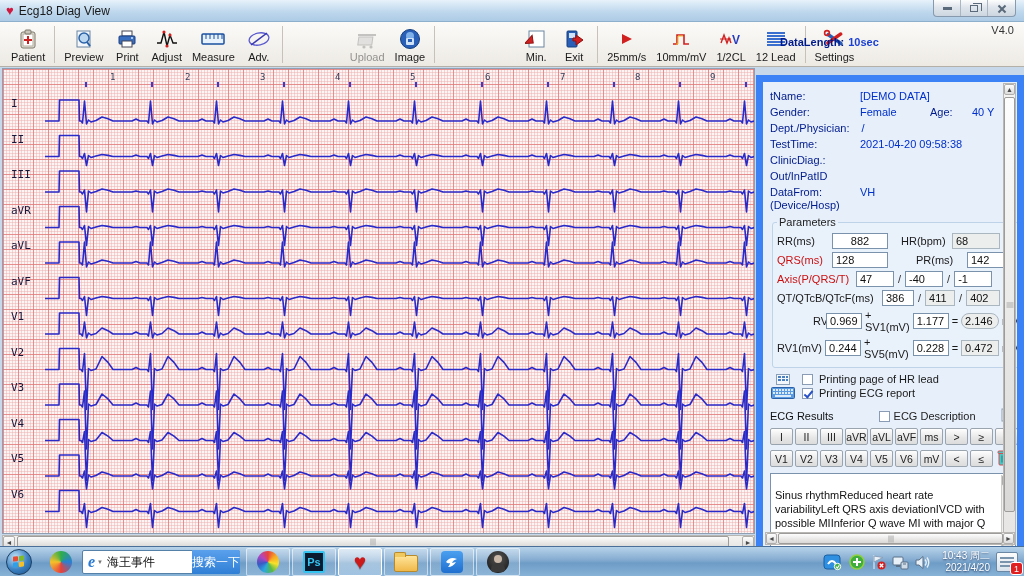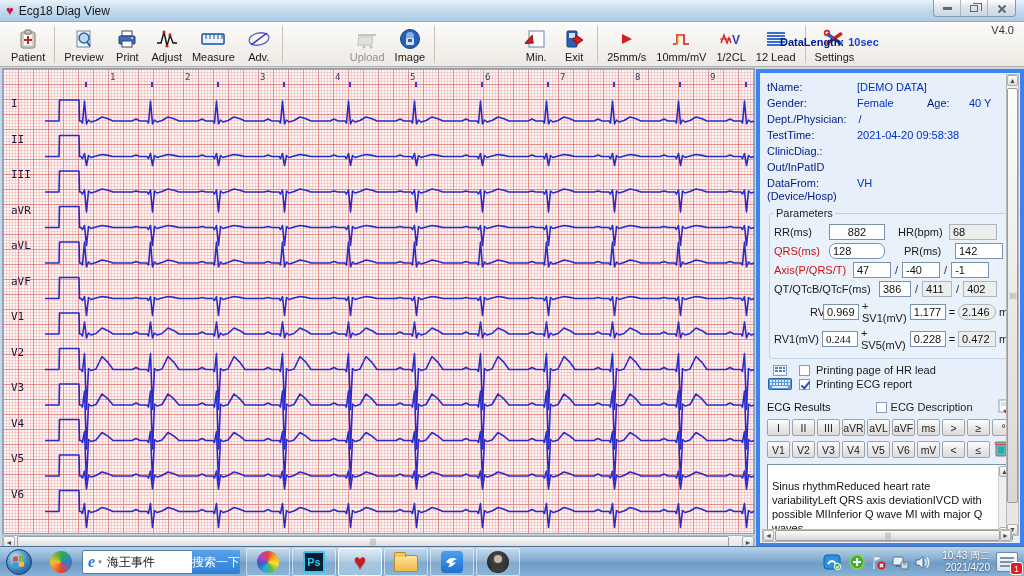--- a/index.html
+++ b/index.html
@@ -59,22 +59,22 @@
   .sb-grip{position:absolute;left:50%;top:50%;transform:translate(-50%,-50%);display:flex;gap:1px;}
   .sb-grip i{display:block;width:1px;height:7px;background:#aaa;}
   .sb-grip.horiz{flex-direction:column;} .sb-grip.horiz i{width:7px;height:1px;}
 
   .ecg-hscroll{left:2px;top:468px;width:753px;height:14px;}
   .ecg-hscroll .sb-arrow{width:12px;height:12px;top:0;}
   .ecg-hscroll .a-left{left:0;} .ecg-hscroll .a-right{right:0;}
   .ecg-hscroll .sb-thumb{left:14px;top:0;width:712px;height:12px;}
 
   
-  .panel{position:absolute;left:756px;top:2px;width:268px;height:478px;background:#e6effa;
-    border:4px solid #3b82f6;overflow:hidden;}
+  .panel{position:absolute;left:756px;top:8px;width:268px;height:478px;background:#e6effa;
+    border:7px solid #3b82f6;overflow:hidden;}
   .panel-content{position:absolute;left:7px;top:6px;width:246px;}
   .inforow{display:flex;margin:1px 0;line-height:15px;}
   .ilabel{color:#001a8c;width:90px;flex:none;}
   .ivalue{color:#0030cc;}
   .inforow .age-label{color:#001a8c;width:42px;margin-left:22px;}
   .params{border:1px solid #bfd3e8;border-radius:3px;background:#e9f1fb;margin-top:3px;padding:2px 4px 4px;}
   .params legend{font-size:11px;color:#222;padding:0 2px;}
   .prow{display:flex;align-items:center;margin:3px 0;gap:3px;}
   .plabel{color:#1a1a1a;} .plabel.red{color:#cc1111;}
   .pinput{height:16px;border:1px solid #7a92ac;background:#fff;font-size:11px;padding:1px 3px;
@@ -457,22 +457,22 @@
         <fieldset class="params">
           <legend>Parameters</legend>
           <div class="prow">
             <span class="plabel" style="width:52px;">RR(ms)</span>
             <input class="pinput" style="width: 56px; text-align: center;" value="882">
             <span class="plabel" style="width:48px;margin-left:10px;">HR(bpm)</span>
             <input class="pinput ro" style="width: 48px;" value="68">
           </div>
           <div class="prow">
             <span class="plabel red" style="width:52px;">QRS(ms)</span>
-            <input class="pinput" style="width: 56px; border-radius: 7px;" value="128">
-            <span class="plabel" style="width:48px;margin-left:16px;">PR(ms)</span>
+            <input class="pinput" style="width: 56px;" value="128">
+            <span class="plabel" style="width:48px;margin-left:25px;">PR(ms)</span>
             <input class="pinput" style="width: 48px;" value="142">
           </div>
           <div class="prow">
             <span class="plabel red" style="width:76px;">Axis(P/QRS/T)</span>
             <input class="pinput" style="width: 38px;" value="47">
             <span class="slash">/</span>
             <input class="pinput" style="width: 38px;" value="-40">
             <span class="slash">/</span>
             <input class="pinput" style="width: 38px;" value="-1">
           </div>
@@ -488,21 +488,21 @@
             <span class="plabel" style="width:46px;padding-left:36px;">RV5(mV)</span>
             <input class="pinput" style="width: 36px;" value="0.969">
             <span class="plabel">+ SV1(mV)</span>
             <input class="pinput" style="width: 36px;" value="1.177">
             <span class="plabel">=</span>
             <input class="pinput ro" style="width: 38px; border-radius: 8px;" value="2.146">
             <span class="plabel">mV</span>
           </div>
           <div class="prow">
             <span class="plabel" style="width:46px;">RV1(mV)</span>
-            <input class="pinput" style="width: 36px; font-family: Liberation Serif, serif;" value="0.244">
+            <input class="pinput" style="width: 36px;" value="0.244">
             <span class="plabel">+ SV5(mV)</span>
             <input class="pinput" style="width: 36px;" value="0.228">
             <span class="plabel">=</span>
             <input class="pinput ro" style="width: 38px;" value="0.472">
             <span class="plabel">mV</span>
           </div>
         </fieldset>
 
         <div class="printopts">
           <div class="popt-row">

